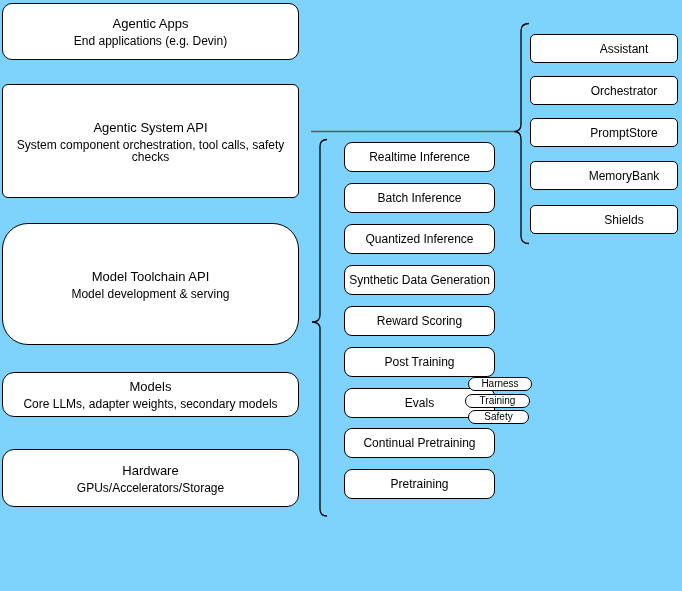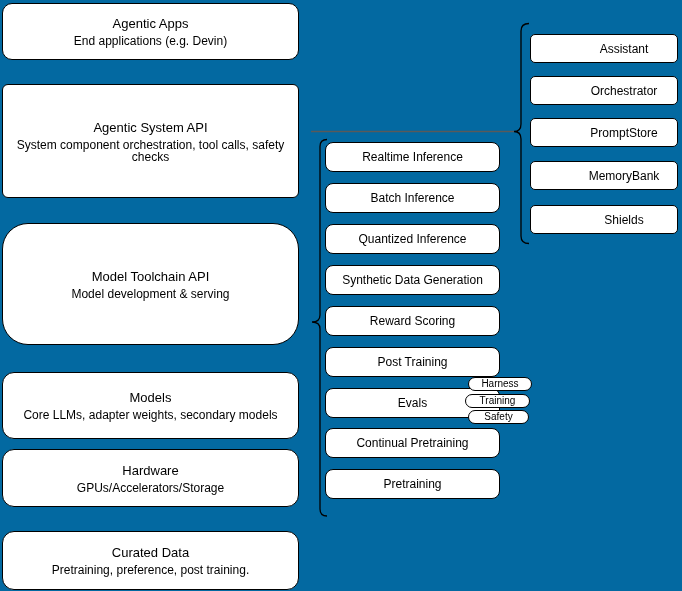--- a/index.html
+++ b/index.html
@@ -1,31 +1,31 @@
 <!DOCTYPE html>
 <html><head>
 <meta charset="utf-8">
 <style>
   html,body{margin:0;padding:0;background:#ffffff;}
   .canvas{
-    position:relative;width:682px;height:591px;background:#0369a1;overflow:hidden;
+    position:relative;width:682px;height:591px;background:#7dd3fc;overflow:hidden;
     font-family:"Liberation Sans", sans-serif;color:#000;
   }
   
   .lbox{
     position:absolute;left:2px;width:297px;box-sizing:border-box;
     border:1.4px solid #000;background:#fff;
     display:flex;flex-direction:column;align-items:center;justify-content:center;
     gap:4px;text-align:center;
   }
   .ltitle{font-size:13px;line-height:15px;}
   .lsub{font-size:12px;line-height:12px;}
   
   .mbox{
-    position:absolute;left:325px;width:175px;height:30px;box-sizing:border-box;
+    position:absolute;left:344px;width:151px;height:30px;box-sizing:border-box;
     border:1.4px solid #000;border-radius:8px;background:#fff;
     display:flex;align-items:center;justify-content:center;
     font-size:12px;z-index:2;
   }
   
   .rbox{
     position:absolute;left:530px;width:148px;height:29px;box-sizing:border-box;
     border:1.4px solid #000;border-radius:5px;background:#fff;
     display:flex;align-items:center;justify-content:center;
     font-size:12px;z-index:2;padding-left:40px;
@@ -62,34 +62,30 @@
   <div class="lbox" style="top:84px;height:114px;border-radius:6px">
     <div class="ltitle">Agentic System API</div>
     <div class="lsub">System component orchestration, tool calls, safety checks</div>
   </div>
 
   <div class="lbox" style="top:223px;height:122px;border-radius:26px">
     <div class="ltitle">Model Toolchain API</div>
     <div class="lsub">Model development &amp; serving</div>
   </div>
 
-  <div class="lbox" style="top:372px;height:67px;border-radius:12px">
+  <div class="lbox" style="top:372px;height:45px;border-radius:12px">
     <div class="ltitle">Models</div>
     <div class="lsub">Core LLMs, adapter weights, secondary models</div>
   </div>
 
   <div class="lbox" style="top:449px;height:58px;border-radius:12px">
     <div class="ltitle">Hardware</div>
     <div class="lsub">GPUs/Accelerators/Storage</div>
   </div>
 
-  <div class="lbox" style="top:531px;height:59px;border-radius:12px">
-    <div class="ltitle">Curated Data</div>
-    <div class="lsub">Pretraining, preference, post training.</div>
-  </div>
 
   <div class="mbox" style="top:142px">Realtime Inference</div>
   <div class="mbox" style="top:183px">Batch Inference</div>
   <div class="mbox" style="top:224px">Quantized Inference</div>
   <div class="mbox" style="top:265px">Synthetic Data Generation</div>
   <div class="mbox" style="top:306px">Reward Scoring</div>
   <div class="mbox" style="top:347px">Post Training</div>
   <div class="mbox" style="top:388px">Evals</div>
   <div class="mbox" style="top:428px">Continual Pretraining</div>
   <div class="mbox" style="top:469px">Pretraining</div>

